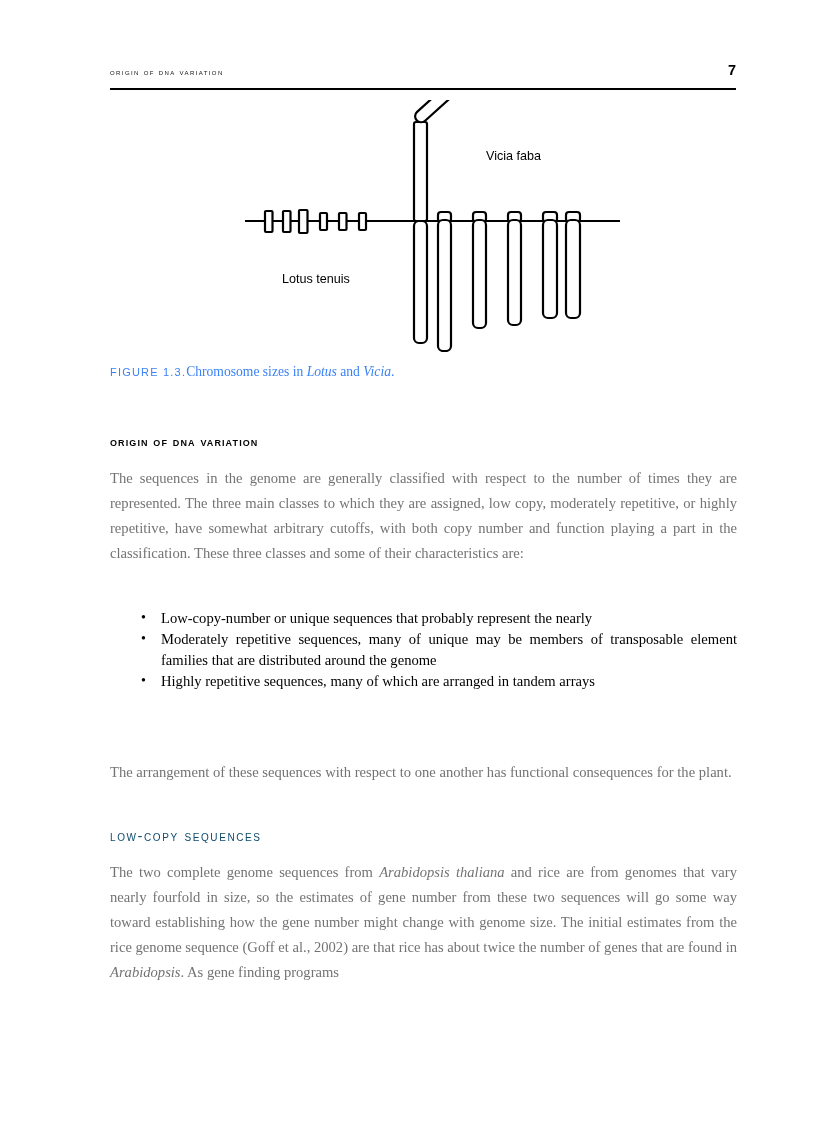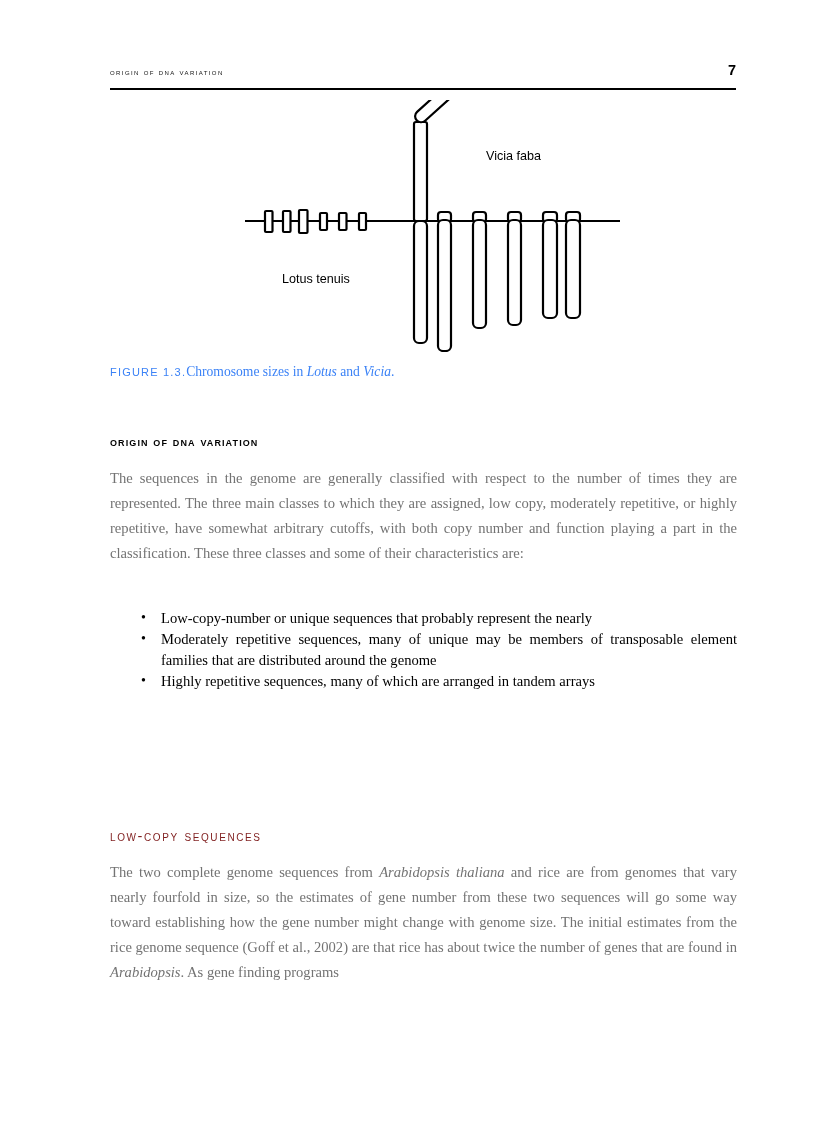--- a/index.html
+++ b/index.html
@@ -105,21 +105,21 @@
     white-space: nowrap;
   }
   .h-sub {
     position: absolute;
     left: 110px;
     top: 828px;
     font-family: "Liberation Sans", "DejaVu Sans", sans-serif;
     font-weight: normal;
     font-size: 14.6px;
     letter-spacing: 1.6px;
-    color: #7f1d1d;
+    color: #0c4a6e;
     white-space: nowrap;
   }
 
   
   .body-col {
     position: absolute;
     left: 110px;
     width: 627px;
     font-size: 14.6px;
     line-height: 25px;
@@ -242,20 +242,21 @@
     <div class="bullet-row">
       <span class="bullet-dot">•</span>
       <span class="bullet-text">Moderately repetitive sequences, many of unique may be members of transposable element families that are distributed around the genome</span>
     </div>
     <div class="bullet-row">
       <span class="bullet-dot">•</span>
       <span class="bullet-text">Highly repetitive sequences, many of which are arranged in tandem arrays</span>
     </div>
   </div>
 
+  <div class="body-col p2">The arrangement of these sequences with respect to one another has functional consequences for the plant.</div>
 
   <div class="h-sub">
     <span style="font-variant: small-caps; text-transform: lowercase;">Low-Copy Sequences</span>
   </div>
 
   <div class="body-col p3"><span>The two complete genome sequences from </span><i>Arabidopsis thaliana</i><span> and rice are from genomes that vary nearly fourfold in size, so the estimates of gene number from these two sequences will go some way toward establishing how the gene number might change with genome size. The initial estimates from the rice genome sequence (Goff et al., 2002) are that rice has about twice the number of genes that are found in </span><i>Arabidopsis</i><span>. As gene finding programs</span></div>
 
 </div>
 
 </body></html>

